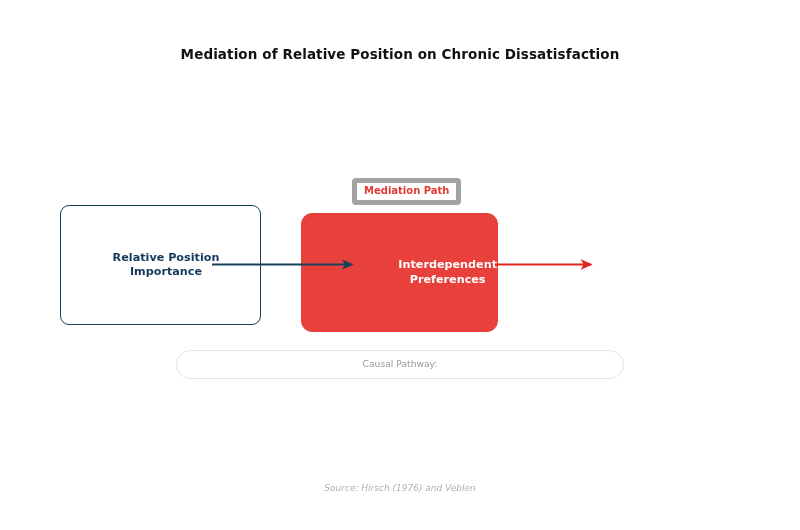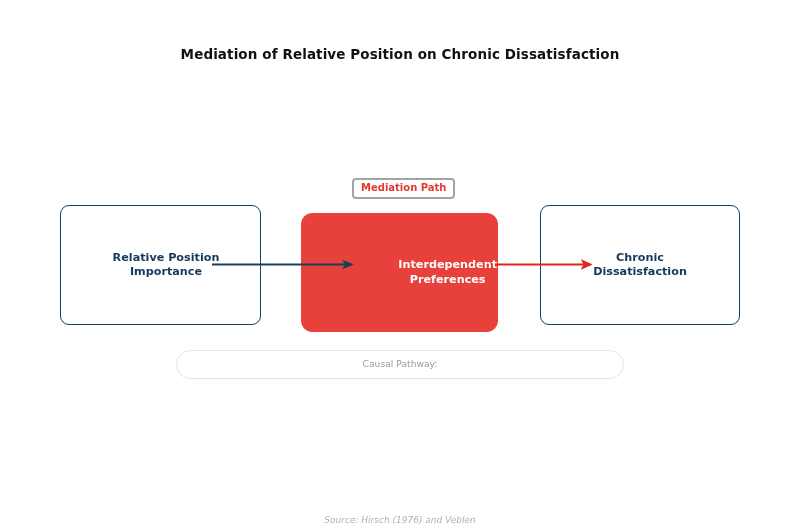--- a/index.html
+++ b/index.html
@@ -71,21 +71,21 @@
   #node-right { left: 540px; top: 205px; width: 200px; height: 120px; }
 
   
   .path-badge {
     position: absolute;
     left: 352px;
     top: 178px;
     box-sizing: border-box;
     padding: 2px 7px 3px 7px;
     background: #ffffff;
-    border: 2px solid #a3a3a3;
+    border: 5px solid #a3a3a3;
     border-radius: 4px;
     color: #E23A33;
     font-size: 10px;
     font-weight: bold;
     white-space: nowrap;
     line-height: 1.2;
     z-index: 6;
   }
 
   
@@ -122,21 +122,20 @@
   .source-note {
     position: absolute;
     left: 0;
     top: 483px;
     width: 800px;
     text-align: center;
     font-size: 9px;
     font-style: italic;
     color: #B0B0B0;
     white-space: nowrap;
-    margin-top: 32px;
   }
 </style>
 </head>
 <body>
 
 <div id="canvas">
 
   <div class="chart-title">Mediation of Relative Position on Chronic Dissatisfaction</div>
 
   <svg id="arrow-layer" viewBox="0 0 800 530" width="800" height="530" xmlns="http://www.w3.org/2000/svg">
@@ -157,24 +156,20 @@
 Importance</span>
   </div>
 
   <div class="path-badge">Mediation Path</div>
 
   <div class="node node-filled" id="node-mid">
     <span class="node-label">Interdependent
 Preferences</span>
   </div>
 
-  <div class="node node-outline" id="node-right">
-    <span class="node-label">Chronic
-Dissatisfaction</span>
-  </div>
 
   <div class="caption-box">
     <span class="caption-line-1">Causal Pathway:</span>
   </div>
 
   <div class="source-note">Source: Hirsch (1976) and Veblen</div>
 
 </div>
 
 </body></html>

